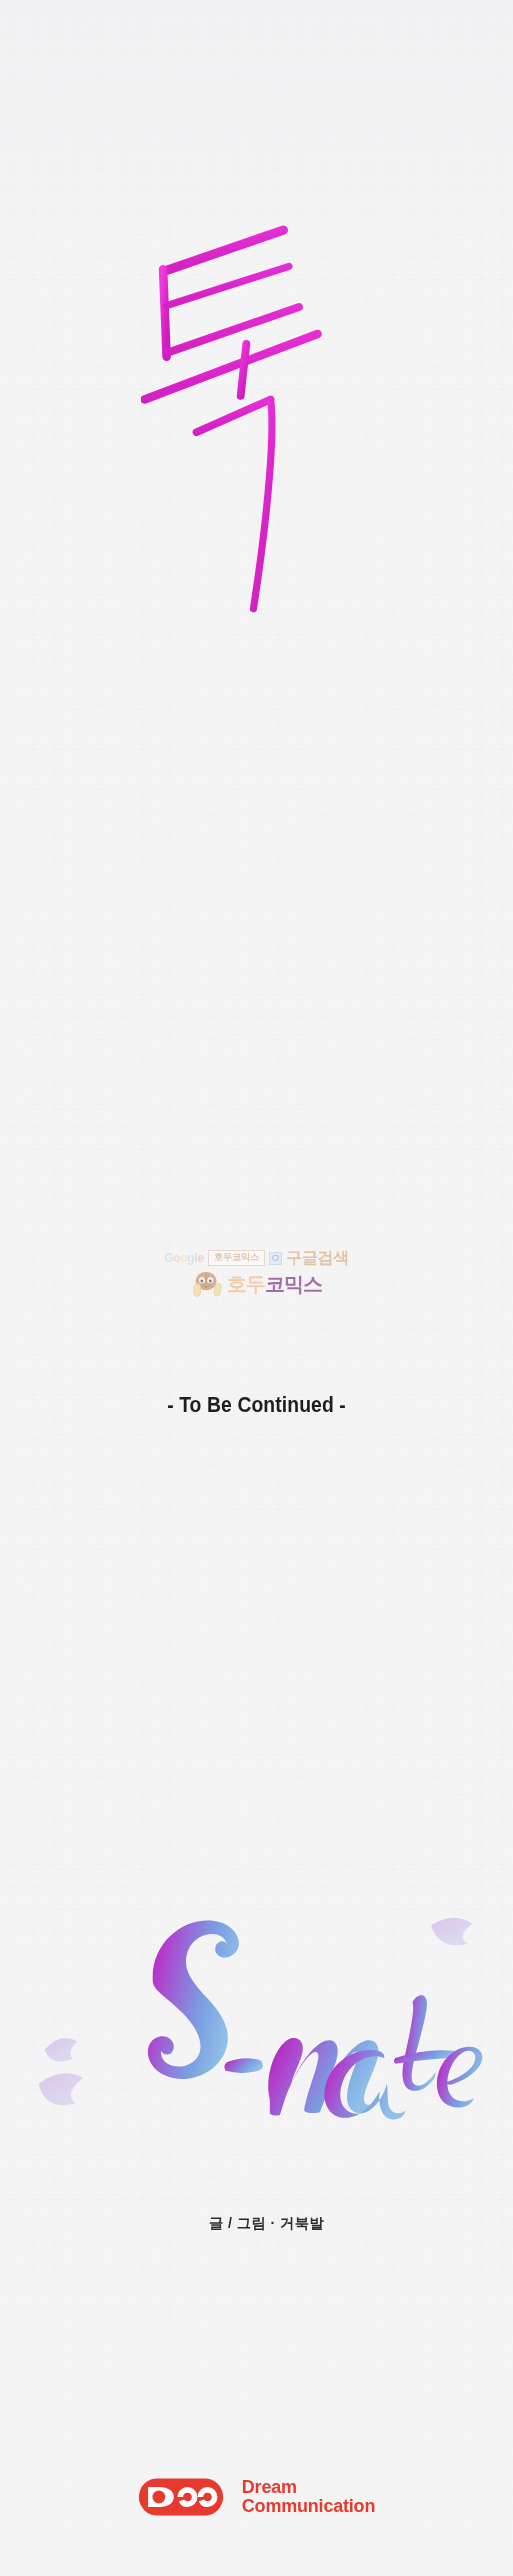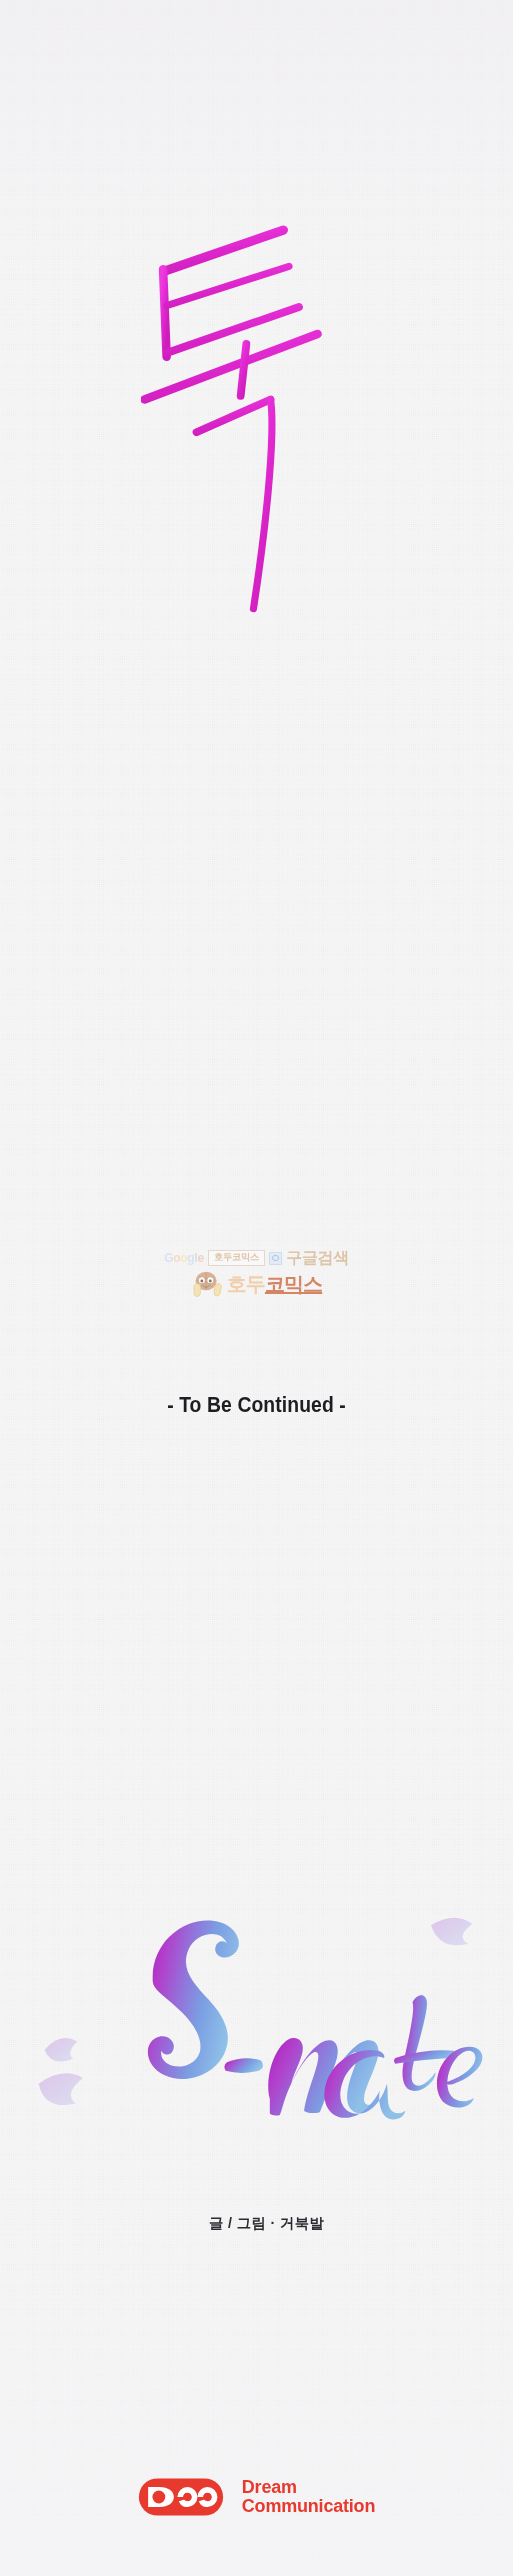--- a/index.html
+++ b/index.html
@@ -121,21 +121,21 @@
     gap: 2.9px;
     margin-top: 1.4px;
   }
   .wm-logo-text {
     font-size: 20px;
     font-weight: 800;
     letter-spacing: -0.9px;
     line-height: 1;
     color: #f0b77e;
   }
-  .wm-logo-text .t2 { color: #c2410c; text-decoration: underline; }
+  .wm-logo-text .t2 { color: #701a75; }
   .wm-mascot { width: 33px; height: 31px; }
 
   
   .tbc {
     position: absolute;
     left: 0;
     top: 1392px;
     width: 513px;
     text-align: center;
     font-size: 22px;

